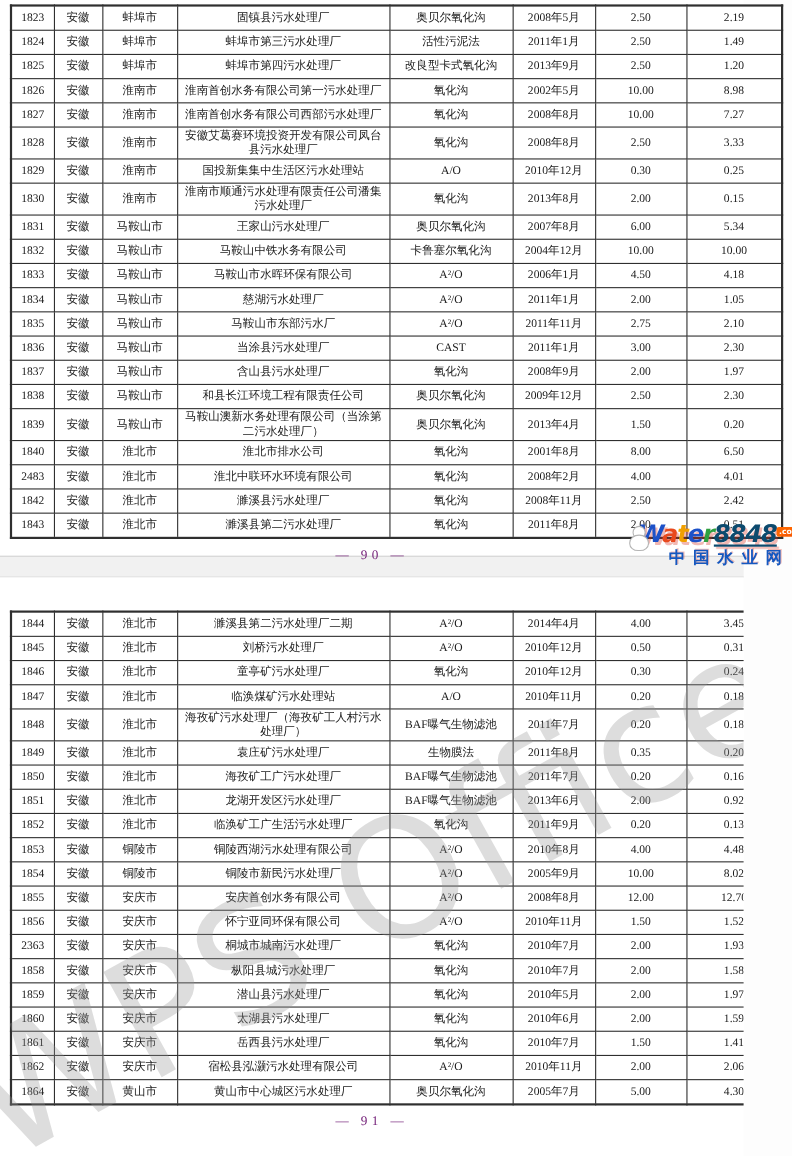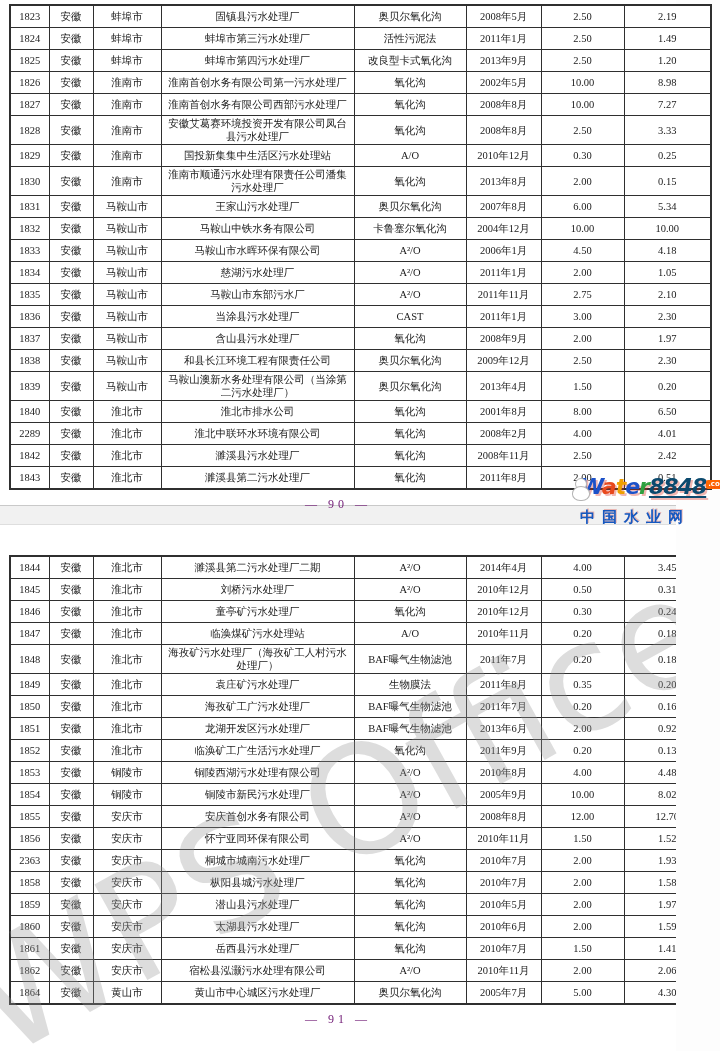--- a/index.html
+++ b/index.html
@@ -65,23 +65,24 @@
     font-size:22px;letter-spacing:-1px;
     text-shadow:2px 2px 0 rgba(215,50,35,0.35);
   }
   .logo .brand .num{text-decoration:underline;}
   .logo .com{
     display:inline-block;font-style:normal;font-weight:bold;
     font-size:7px;color:#fff;background:#f60;
     border-radius:2px;padding:1px 2px;vertical-align:super;letter-spacing:0;
   }
   .logo .site{
-    margin-top:12px;font-weight:bold;font-size:15px;
+    margin-top:2px;font-weight:bold;font-size:15px;
     color:#1558c0;letter-spacing:7px;white-space:nowrap;
     text-shadow:1px -1px 0 rgba(215,50,35,0.30);
+    text-align:right;
   }
 </style>
 </head>
 <body>
 
 <div class="sheet">
 
   <section class="page page-1">
     <table class="plants">
       <colgroup>
@@ -269,21 +270,21 @@
             <td class="c-id">1840</td>
             <td class="c-province">安徽</td>
             <td class="c-city">淮北市</td>
             <td class="c-name">淮北市排水公司</td>
             <td class="c-process">氧化沟</td>
             <td class="c-date">2001年8月</td>
             <td class="c-capacity">8.00</td>
             <td class="c-treated">6.50</td>
           </tr>
           <tr>
-            <td class="c-id">2289</td>
+            <td class="c-id">2483</td>
             <td class="c-province">安徽</td>
             <td class="c-city">淮北市</td>
             <td class="c-name">淮北中联环水环境有限公司</td>
             <td class="c-process">氧化沟</td>
             <td class="c-date">2008年2月</td>
             <td class="c-capacity">4.00</td>
             <td class="c-treated">4.01</td>
           </tr>
           <tr>
             <td class="c-id">1842</td>

